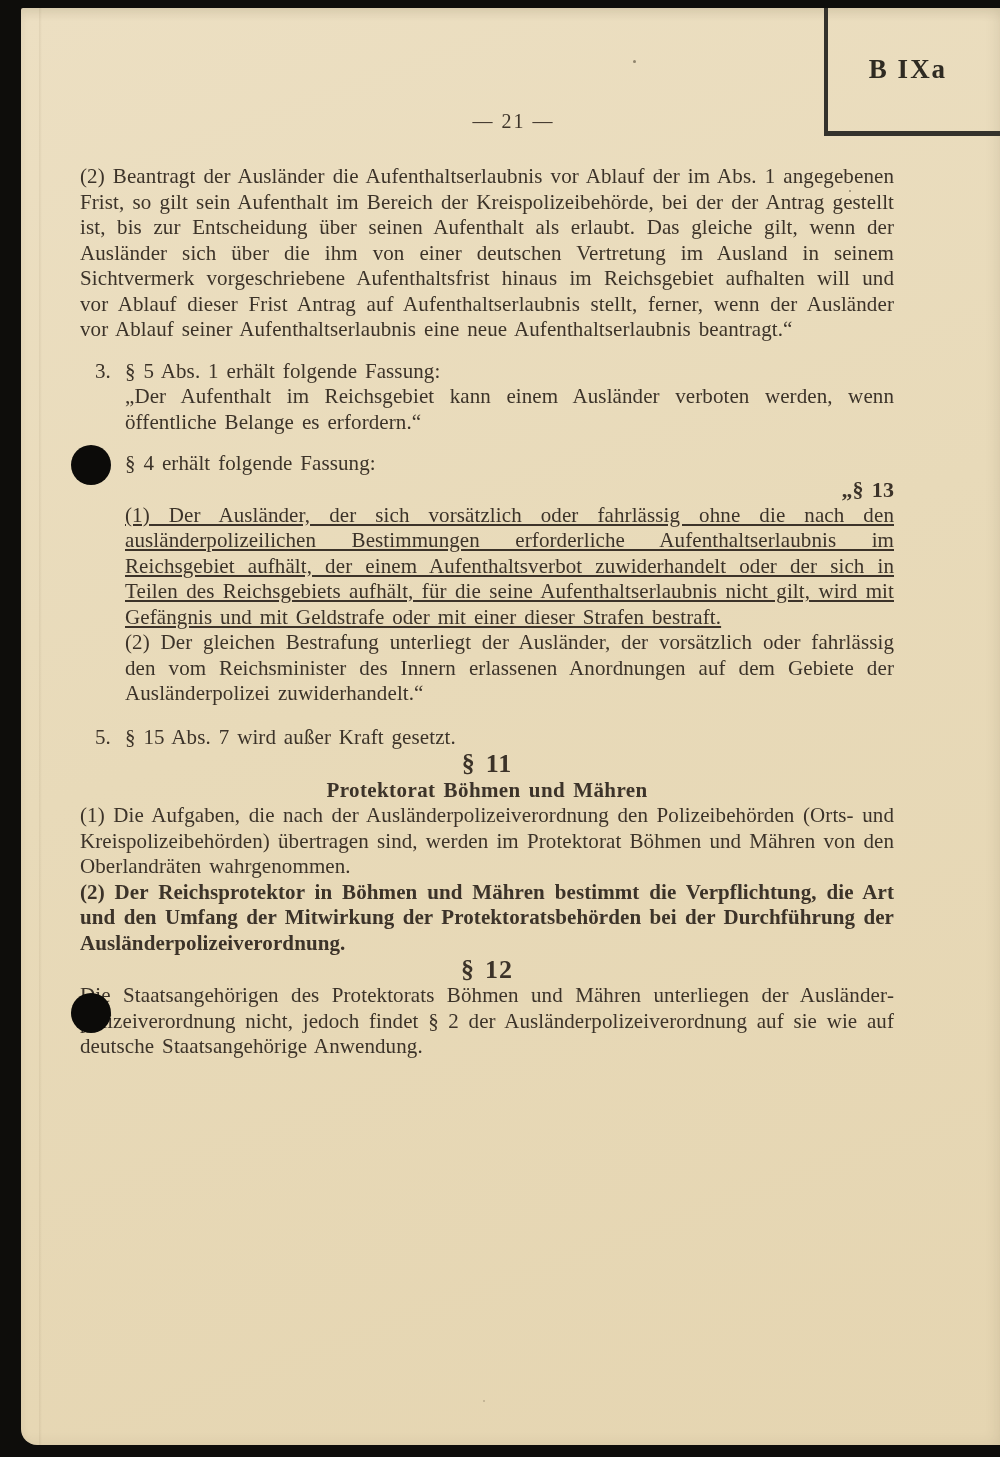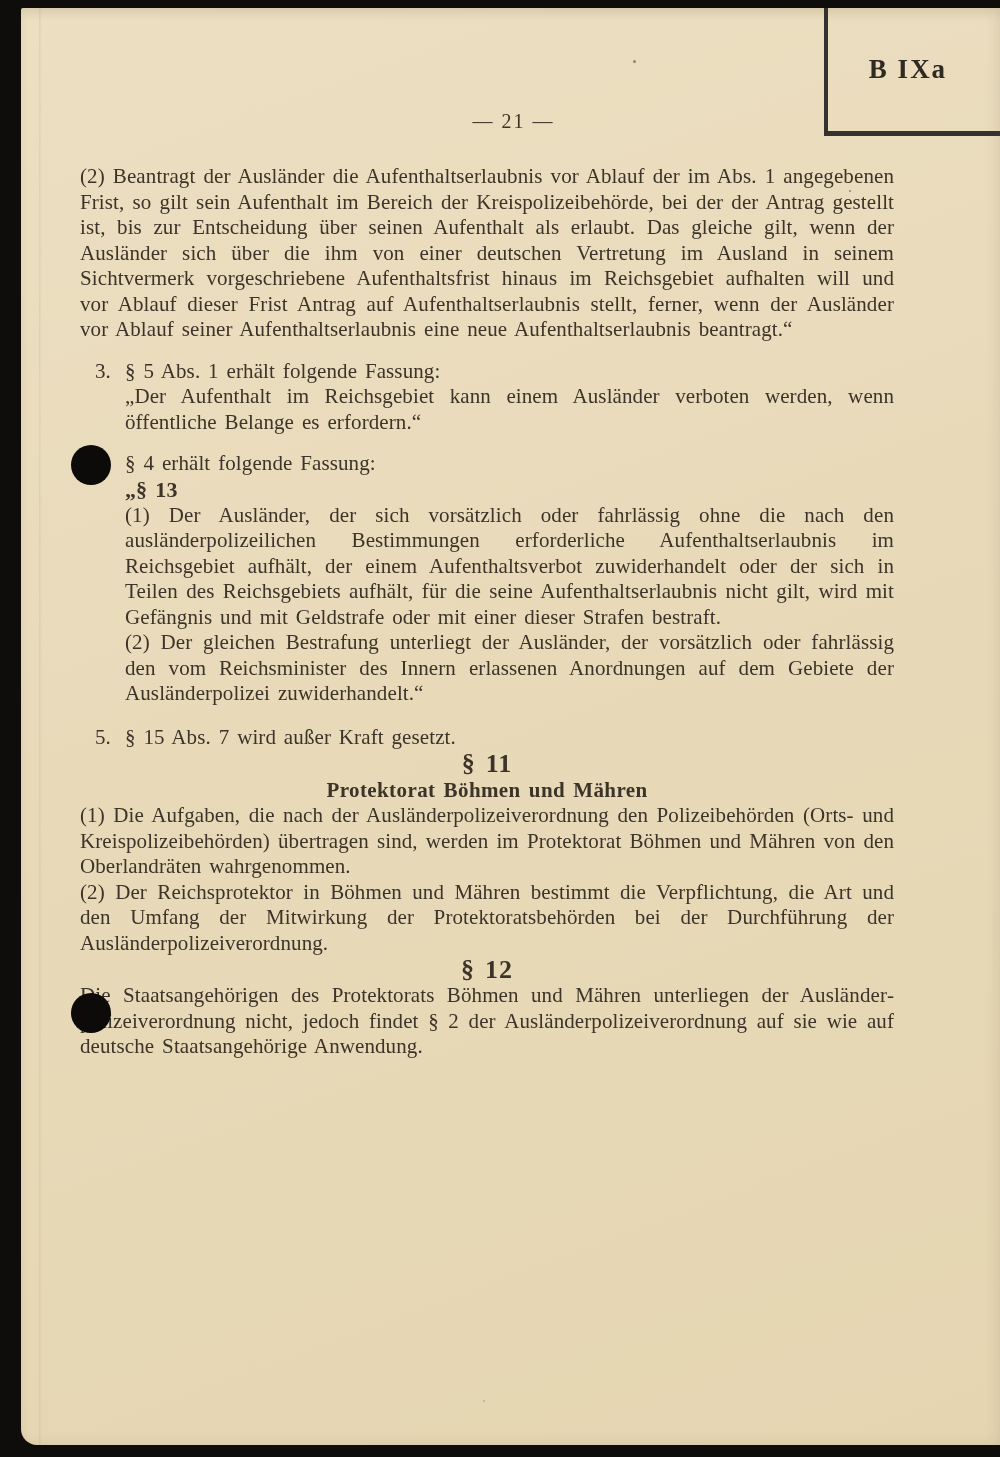--- a/index.html
+++ b/index.html
@@ -50,35 +50,35 @@
   }
   .content p{margin:0;}
   .just{text-align:justify;text-align-last:left;}
   .hang{margin-left:45px;}           
   .li{position:relative;margin-left:45px;}
   .li .num{position:absolute;left:-30px;top:0;}
   .gap16{margin-top:16px;}
   .gap18{margin-top:18px;}
   .quote{margin-top:5px;}
   .p13-head{
-    margin-top:13px;margin-right:120px;text-align:left;
+    margin-top:13px;margin-right:120px;text-align:right;
     font-weight:bold;font-size:22px;line-height:26px;
   }
-  .p13-body{margin-top:8px;}
+  .p13-body{margin-top:8px;text-decoration:underline;}
   .p13-body2{margin-top:9px;}
   .sec-head{
     margin-top:32px;text-align:center;font-weight:bold;
     font-size:26px;line-height:27px;letter-spacing:1px;
   }
   .sec-sub{
     margin-top:3px;text-align:center;font-weight:bold;
     font-size:21px;line-height:26px;letter-spacing:.4px;
   }
   .sec-p1{margin-top:8px;}
-  .sec-p2{margin-top:10px;}
+  .sec-p2{margin-top:10px;font-weight:bold;}
   .sec12-head{margin-top:22px;}
   .sec12-p{margin-top:8px;}
 
   
   .hole{position:absolute;width:40px;height:40px;border-radius:50%;background:#0c0b09;}
   .hole::before{
     content:"";position:absolute;border-radius:50%;
     background:#a3abb1;opacity:.85;z-index:-1;
   }
   .hole.h1{left:50px;top:437px;}

